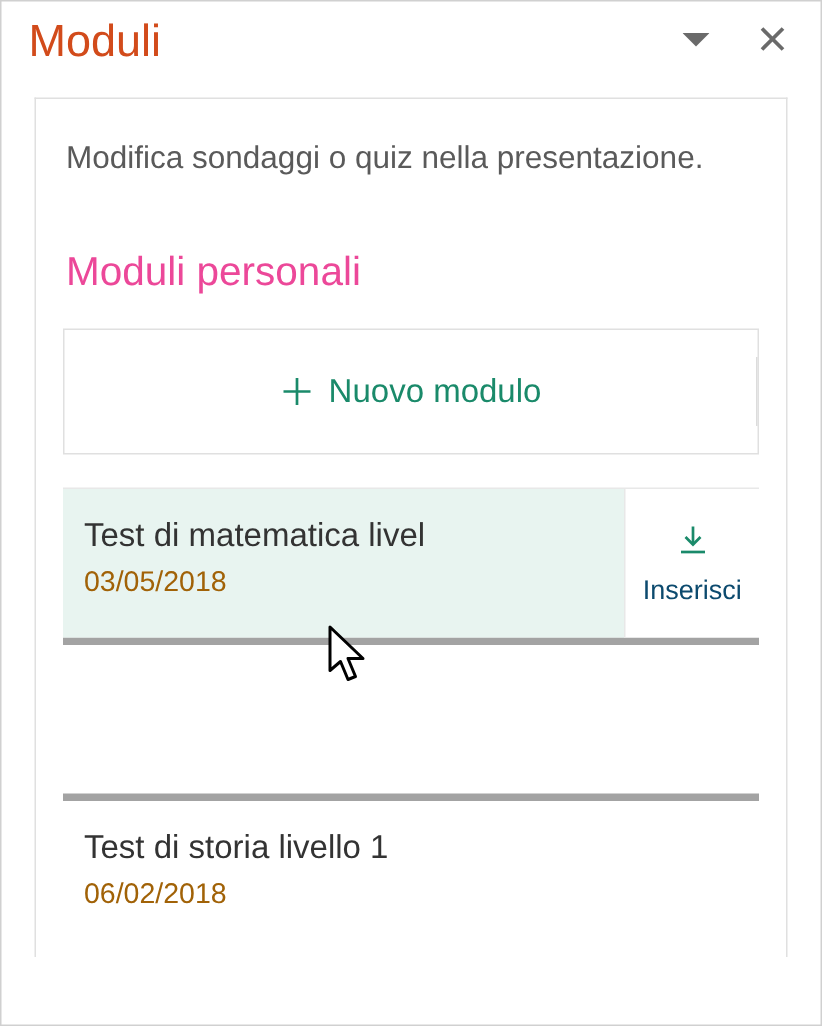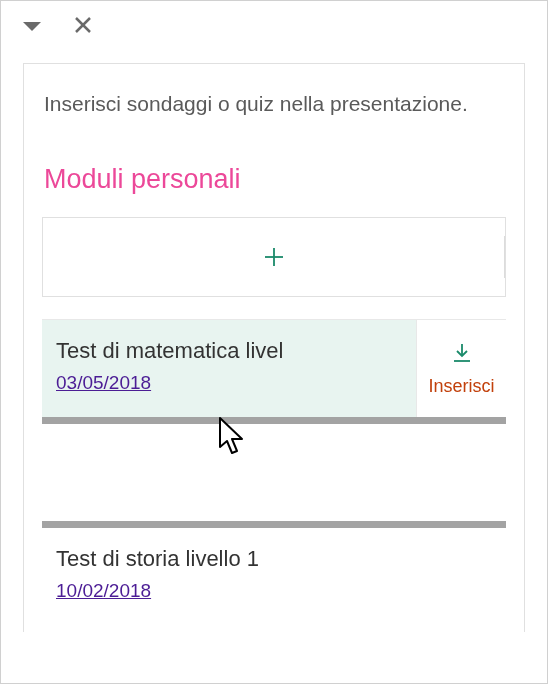--- a/index.html
+++ b/index.html
@@ -79,94 +79,95 @@
   }
   .plus-icon svg { display: block; }
   .list {
     margin: 22px 18px 0 18px;
     border-top: 1px solid #e8e8e8;
   }
   .list-row {
     display: flex;
     align-items: stretch;
     min-height: 104px;
-    border-bottom: 7px solid #a3a3a3;
+    border-bottom: 5px solid #a3a3a3;
   }
   .list-row .info {
     flex: 1 1 auto;
     padding: 18px 12px 14px 14px;
     overflow: hidden;
   }
   .list-row .title {
     color: #333;
     font-size: 22px;
     white-space: nowrap;
     overflow: hidden;
   }
   .list-row .date {
-    color: #4c1d95;
+    color: #a16207;
     font-size: 19px;
     margin-top: 8px;
-    text-decoration: underline;
   }
   .list-row.selected .info {
     background: #e8f4f0;
   }
   .act-btn {
     width: 90px;
     border-left: 1px solid #e8e8e8;
     display: flex;
     flex-direction: column;
     align-items: center;
     justify-content: center;
-    color: #c2410c;
+    color: #0c4a6e;
     font-size: 18px;
     gap: 6px;
     background: #ffffff;
     cursor: pointer;
   }
   .cursor {
     position: absolute;
     left: 216px;
     top: 414px;
     pointer-events: none;
   }
   .cursor svg { display: block; }
 </style>
 </head>
 <body>
 
 <div class="header">
+  <div class="header-title">Moduli</div>
   <div class="header-controls">
     <span class="ctrl">
       <svg width="18" height="12" viewBox="0 0 18 12">
           <polygon points="0,2 18,2 9,11" fill="#6a6a6a"></polygon>
         </svg>
     </span>
     <span class="ctrl">
       <svg width="20" height="20" viewBox="0 0 20 20">
           <line x1="3" y1="3" x2="17" y2="17" stroke="#6a6a6a" stroke-width="2.5"></line>
           <line x1="17" y1="3" x2="3" y2="17" stroke="#6a6a6a" stroke-width="2.5"></line>
         </svg>
     </span>
   </div>
 </div>
 
 <div class="content">
-  <div class="intro">Inserisci sondaggi o quiz nella presentazione.</div>
+  <div class="intro">Modifica sondaggi o quiz nella presentazione.</div>
   <div class="section-title">Moduli personali</div>
 
   <div class="new-row">
     <div class="new-btn first">
       <span class="plus-icon">
         <svg width="22" height="22" viewBox="0 0 22 22">
             <line x1="11" y1="2" x2="11" y2="20" stroke="#1a8a6a" stroke-width="1.8"></line>
             <line x1="2" y1="11" x2="20" y2="11" stroke="#1a8a6a" stroke-width="1.8"></line>
           </svg>
       </span>
+      <span>Nuovo modulo</span>
     </div>
   </div>
 
   <div class="list">
 
     <div class="list-row selected">
       <div class="info">
         <div class="title">Test di matematica livel</div>
         <div class="date">03/05/2018</div>
       </div>
@@ -183,21 +184,21 @@
     </div>
 
     <div class="list-row">
       <div class="info">
       </div>
     </div>
 
     <div class="list-row" style="border-bottom:none;">
       <div class="info">
         <div class="title">Test di storia livello 1</div>
-        <div class="date">10/02/2018</div>
+        <div class="date">06/02/2018</div>
       </div>
     </div>
 
   </div>
 </div>
 
 <div class="cursor">
   <svg width="34" height="44" viewBox="0 0 34 44">
     <path d="M3 3 L3 32 L10 26 L15 38 L20 36 L15 24 L25 24 Z" fill="#ffffff" stroke="#000000" stroke-width="2" stroke-linejoin="round"></path>
   </svg>

